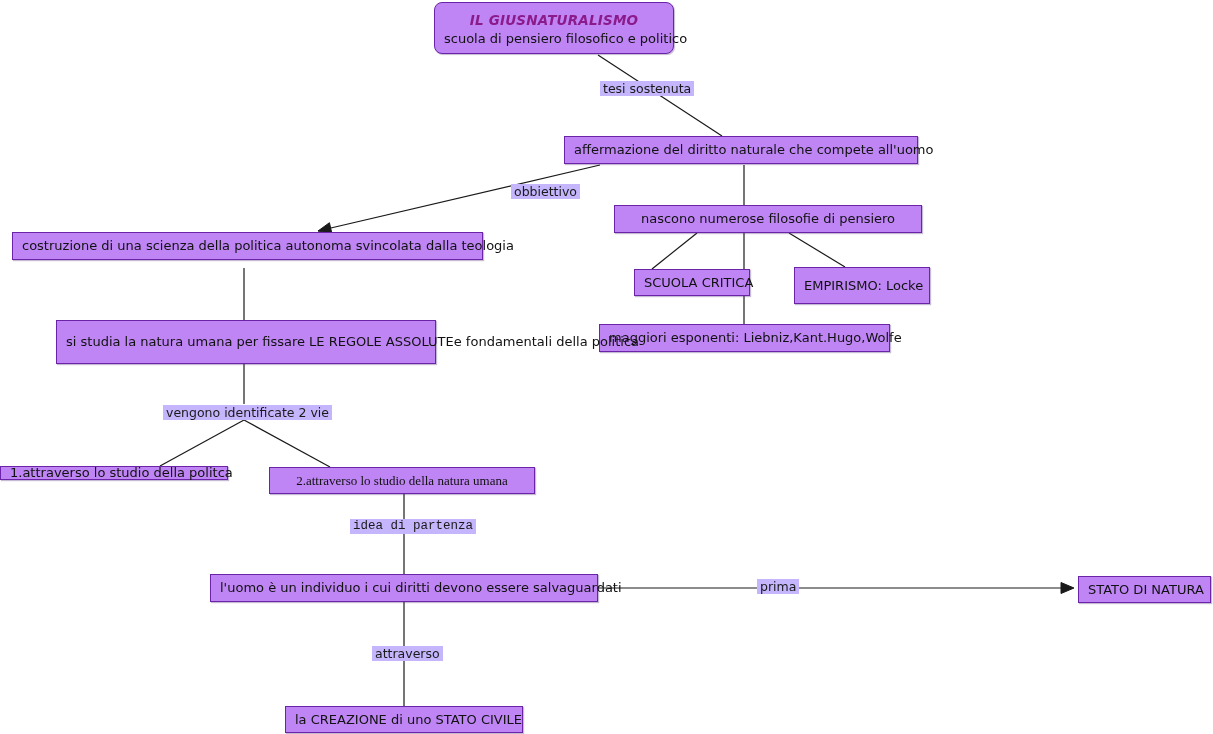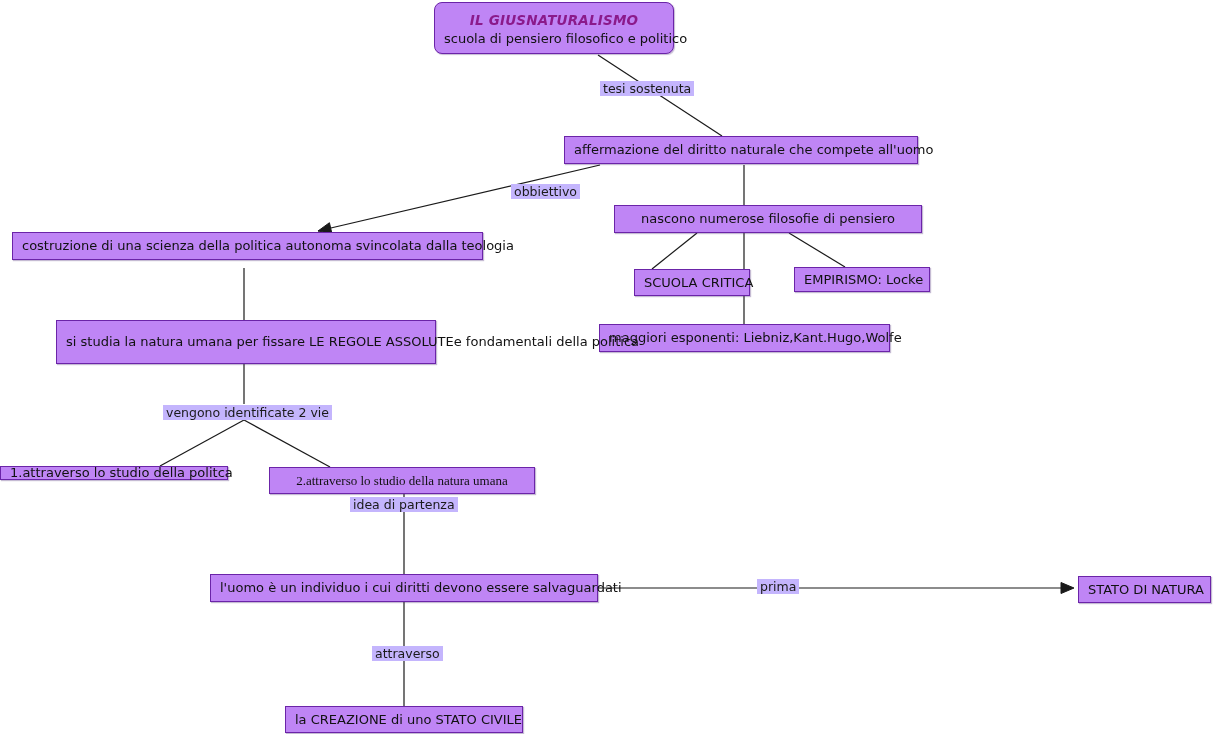--- a/index.html
+++ b/index.html
@@ -108,30 +108,30 @@
       <path d="M 598 588 L 1072 588" class="edge-line"></path>
       <polygon points="1074,588 1061,593.5 1061,582.5" class="edge-arrow"></polygon>
       <path d="M 404 602 L 404 706" class="edge-line"></path>
     </svg>
   <div id="node-layer">
       <div class="node node-title" style="left: 434px; top: 2px; width: 240px; height: 52px;"><span class="node-text"><span class="title-line-1">IL GIUSNATURALISMO</span><span class="title-line-2">scuola di pensiero filosofico e politico</span></span></div>
       <div class="node" style="left: 564px; top: 136px; width: 354px; height: 28px;"><span class="node-text">affermazione del diritto naturale che compete all'uomo</span></div>
       <div class="node" style="left: 12px; top: 232px; width: 471px; height: 28px;"><span class="node-text">costruzione di una scienza della politica autonoma svincolata dalla teologia</span></div>
       <div class="node" style="left: 614px; top: 205px; width: 308px; height: 28px;"><span class="node-text">nascono numerose filosofie di pensiero</span></div>
       <div class="node" style="left: 594px; top: 269px; width: 116px; height: 27px; margin-left: 40px;"><span class="node-text">SCUOLA CRITICA</span></div>
-      <div class="node" style="left: 794px; top: 267px; width: 136px; height: 25px;"><span class="node-text">EMPIRISMO: Locke</span></div>
+      <div class="node" style="left: 794px; top: 267px; width: 136px; height: 37px;"><span class="node-text">EMPIRISMO: Locke</span></div>
       <div class="node" style="left: 599px; top: 324px; width: 291px; height: 28px;"><span class="node-text">maggiori esponenti: Liebniz,Kant.Hugo,Wolfe</span></div>
       <div class="node" style="left: 56px; top: 320px; width: 380px; height: 44px;"><span class="node-text"><span class="title-line-1">si studia la natura umana per fissare LE REGOLE ASSOLUTE</span><span class="title-line-2">e fondamentali della politica</span></span></div>
       <div class="node" style="left: 0px; top: 466px; width: 228px; height: 14px;"><span class="node-text">1.attraverso lo studio della politca</span></div>
       <div class="node" style="left: 269px; top: 467px; width: 266px; height: 27px; font-family: Liberation Serif, serif;"><span class="node-text">2.attraverso lo studio della natura umana</span></div>
       <div class="node" style="left: 210px; top: 574px; width: 388px; height: 28px;"><span class="node-text">l'uomo è un individuo i cui diritti devono essere salvaguardati</span></div>
       <div class="node" style="left: 1078px; top: 576px; width: 133px; height: 27px;"><span class="node-text">STATO DI NATURA</span></div>
       <div class="node" style="left: 285px; top: 706px; width: 238px; height: 27px;"><span class="node-text">la CREAZIONE di uno STATO CIVILE</span></div>
     </div>
   <div id="label-layer">
       <div class="edge-label" style="left: 600px; top: 81px;">tesi sostenuta</div>
       <div class="edge-label" style="left: 475px; top: 184px; margin-left: 36px;">obbiettivo</div>
       <div class="edge-label" style="left: 163px; top: 405px;">vengono identificate 2 vie</div>
-      <div class="edge-label" style="left: 350px; top: 497px;">idea di partenza</div>
+      <div class="edge-label" style="left: 350px; top: 519px; font-family: Liberation Mono, monospace;">idea di partenza</div>
       <div class="edge-label" style="left: 757px; top: 579px;">prima</div>
       <div class="edge-label" style="left: 372px; top: 646px;">attraverso</div>
     </div>
 </div>
 
 </body></html>

